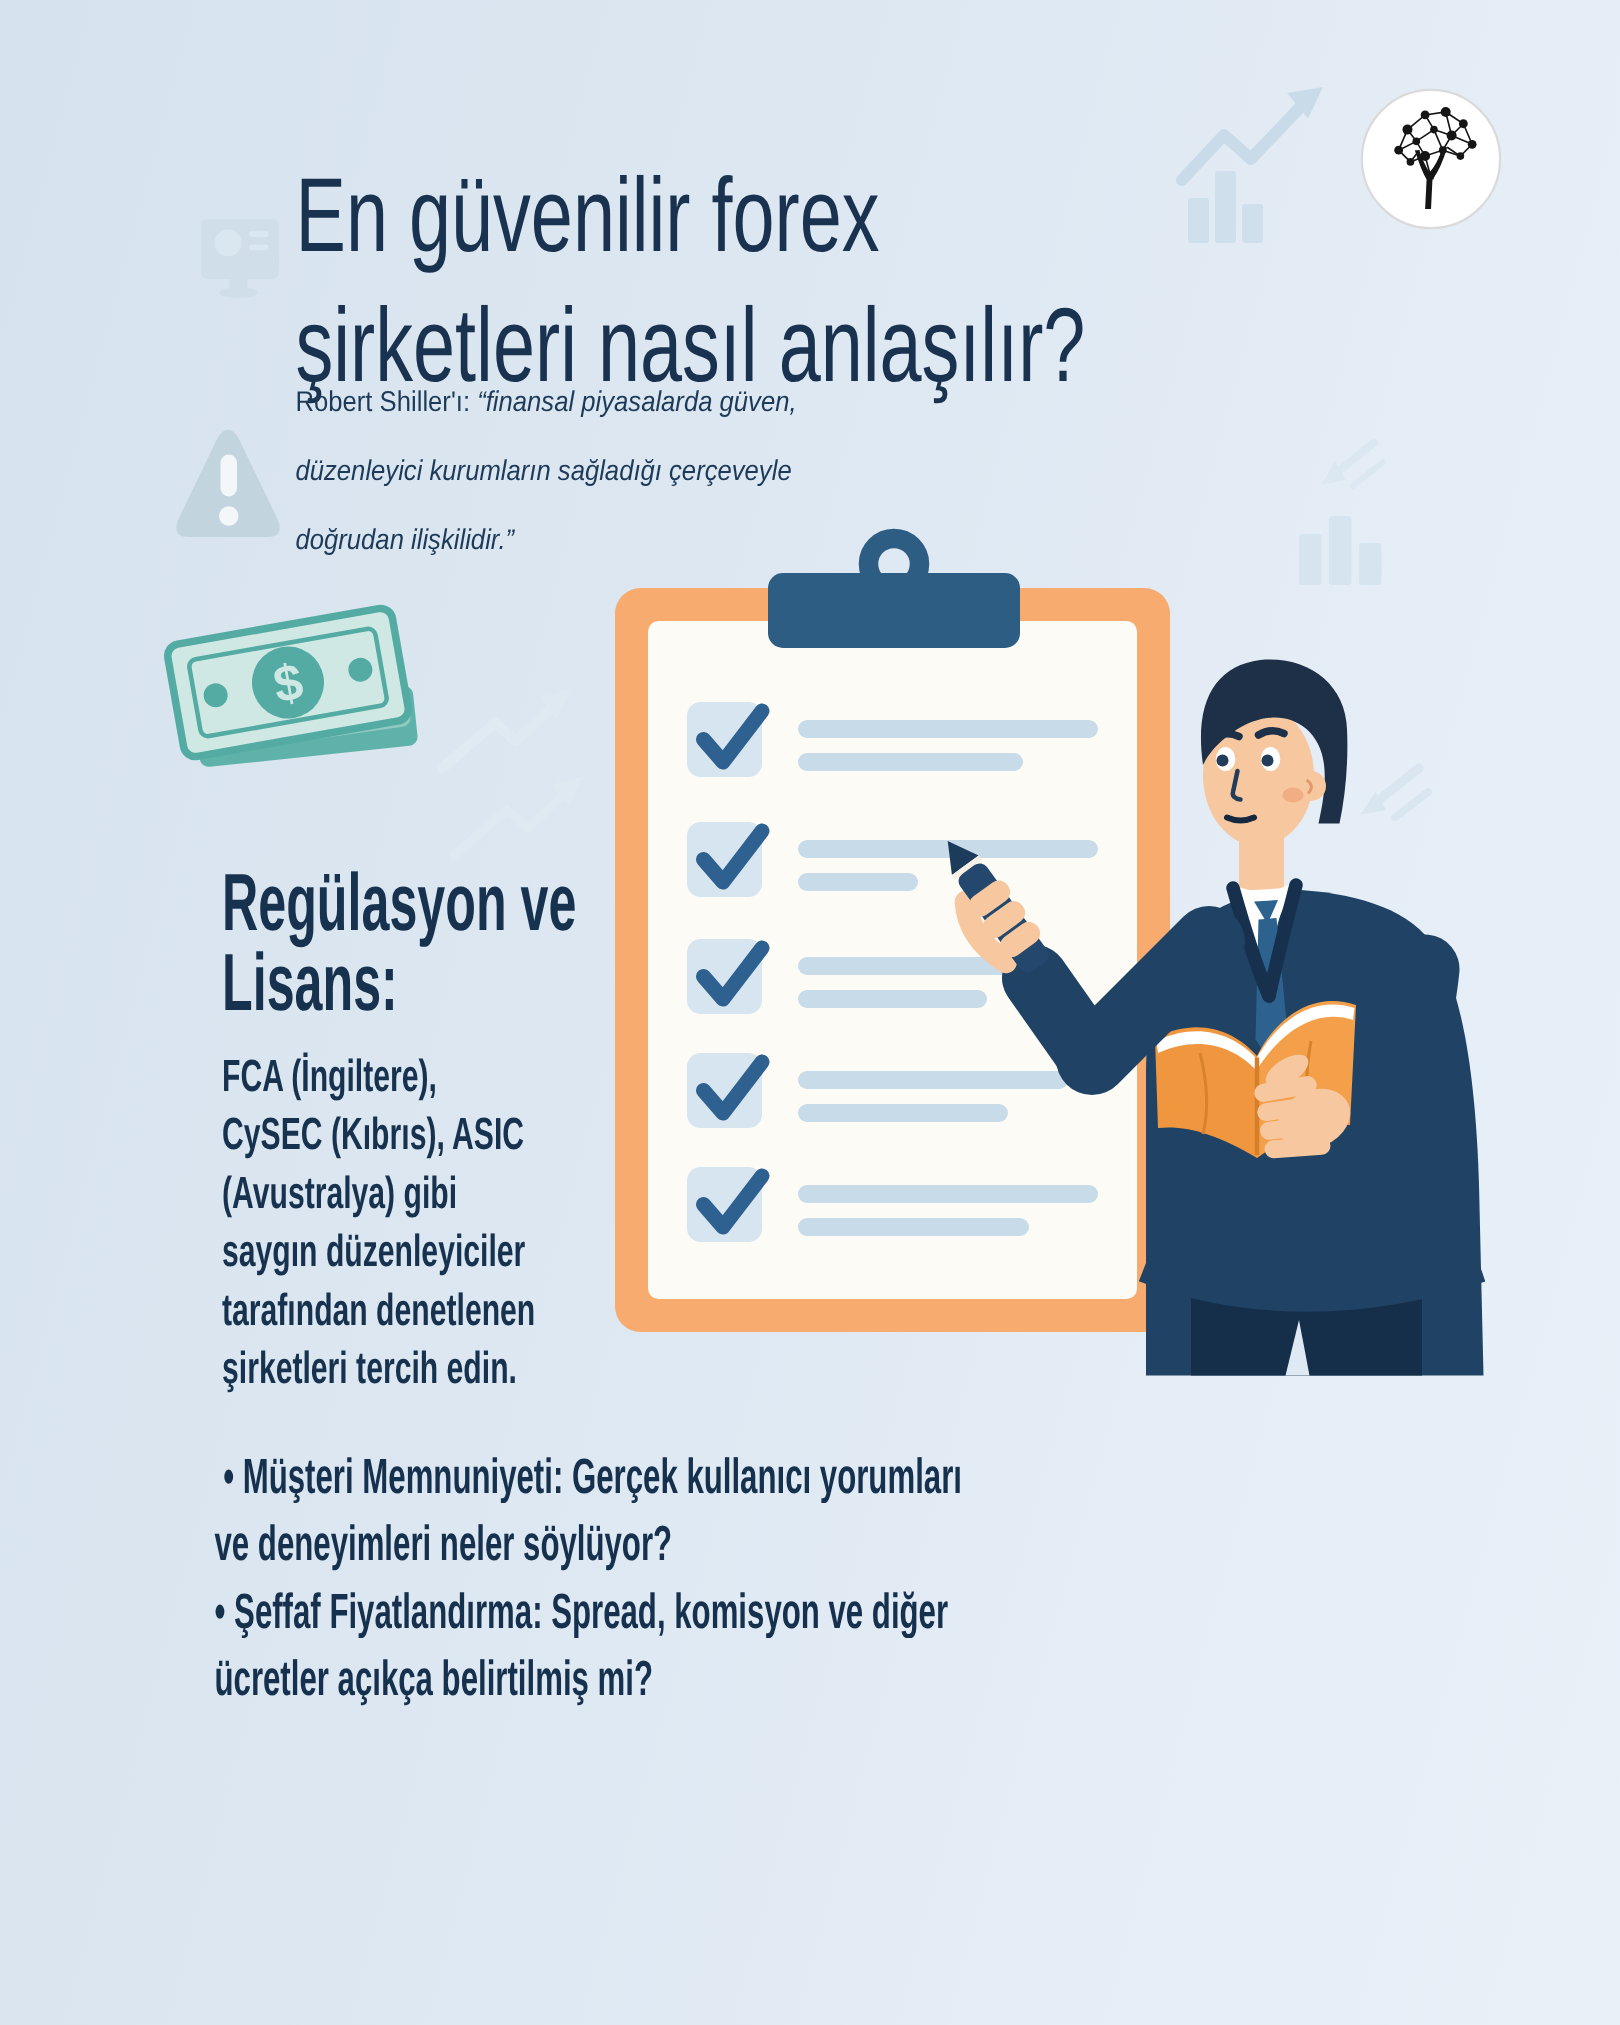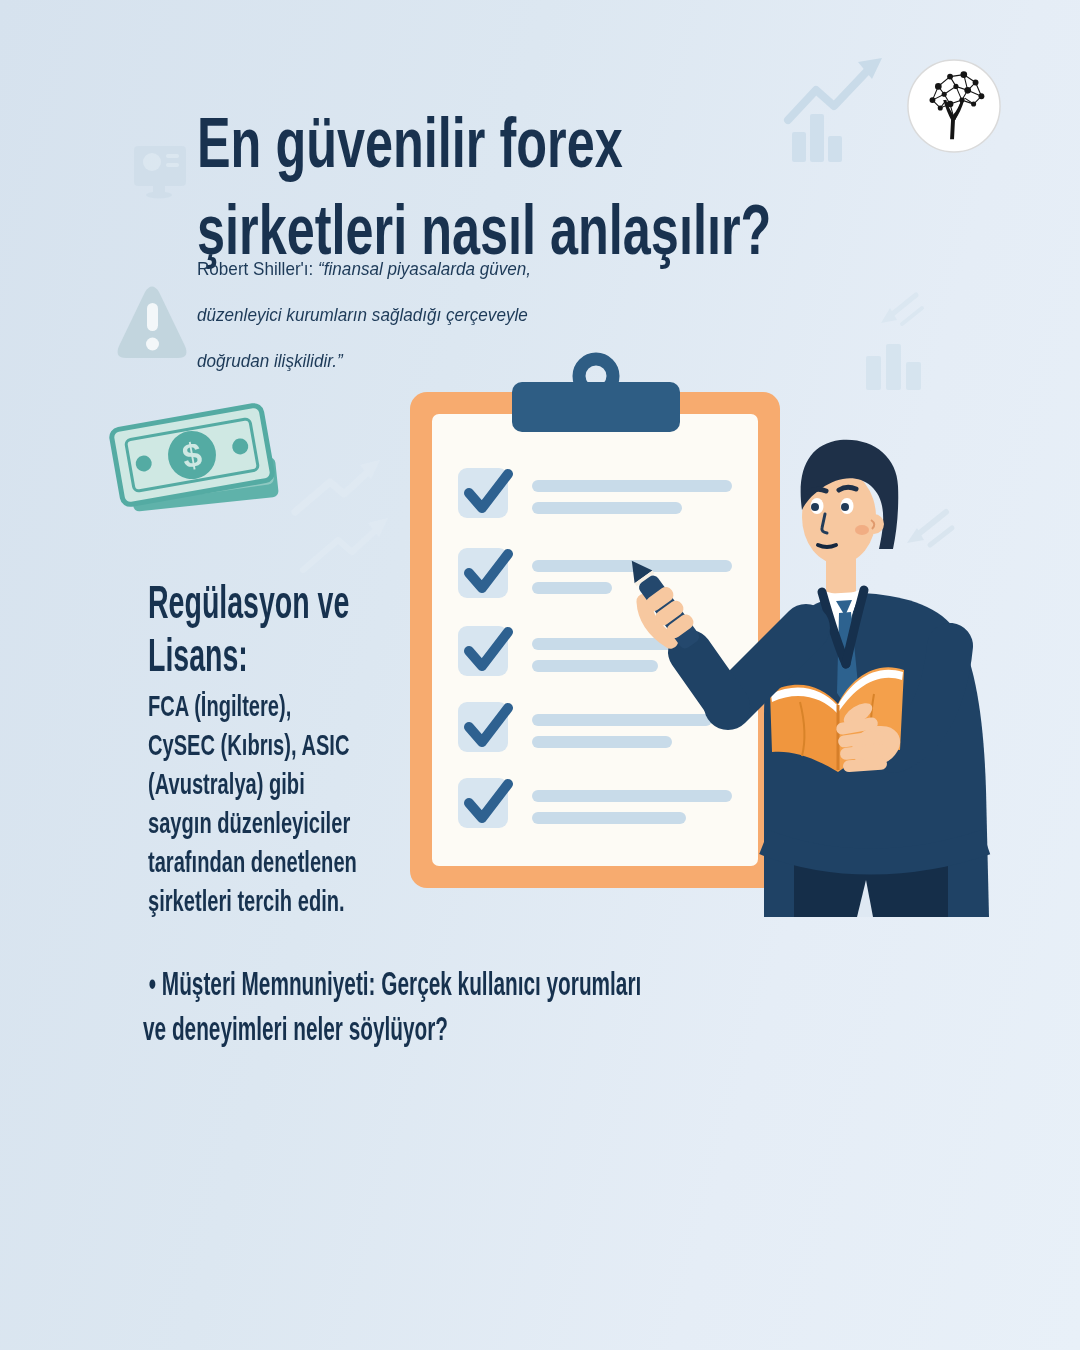--- a/index.html
+++ b/index.html
@@ -3,30 +3,30 @@
 <meta charset="utf-8">
 <style>
   html,body{margin:0;padding:0;background:#ffffff;}
   .poster{
     position:relative;width:1080px;height:1350px;overflow:hidden;
     background:linear-gradient(105deg,#d6e2ee 0%,#dce7f1 38%,#e5edf6 72%,#e8f0f8 100%);
     font-family:"Liberation Sans",sans-serif;
   }
   .art{position:absolute;left:0;top:0;width:1080px;height:1350px;}
   .logo{position:absolute;left:905px;top:57px;width:98px;height:98px;}
-  .title{position:absolute;left:197px;top:52px;color:#19324f;font-weight:bold;
+  .title{position:absolute;left:197px;top:52px;color:#19324f;font-weight:normal;
          font-size:70px;line-height:87px;margin-top:48px;}
   .tline{display:block;transform:scaleX(.72);transform-origin:0 0;white-space:nowrap;}
   .quote{position:absolute;left:197px;top:246px;color:#1d3a58;font-size:19px;line-height:46px;}
   .qline{display:block;transform:scaleX(.90);transform-origin:0 0;white-space:nowrap;}
   .qital{font-style:italic;}
   .regulation{position:absolute;left:148px;top:576px;color:#17324f;}
-  .reg-heading{font-size:46px;line-height:53px;font-weight:bold;}
+  .reg-heading{font-size:54px;line-height:53px;font-weight:bold;}
   .reg-hline{display:block;transform:scaleX(.62);transform-origin:0 0;white-space:nowrap;}
-  .reg-body{margin-top:4px;font-size:30px;line-height:39px;font-weight:bold;}
+  .reg-body{margin-top:16px;font-size:30px;line-height:39px;font-weight:bold;}
   .reg-bline{display:block;transform:scaleX(.67);transform-origin:0 0;white-space:nowrap;}
   .bullets{position:absolute;left:143px;top:961px;color:#16314e;
            font-size:33px;line-height:45px;font-weight:bold;}
   .b-line{display:block;transform:scaleX(.63);transform-origin:0 0;white-space:pre;}
 </style>
 </head>
 <body>
 
 <div class="poster">
 
@@ -262,15 +262,19 @@
       <span class="reg-bline">tarafından denetlenen</span>
       <span class="reg-bline">şirketleri tercih edin.</span>
     </div>
   </div>
 
   <div class="bullets">
     <div>
       <span class="b-line"> • Müşteri Memnuniyeti: Gerçek kullanıcı yorumları</span>
       <span class="b-line">ve deneyimleri neler söylüyor?</span>
     </div>
+    <div>
+      <span class="b-line">• Şeffaf Fiyatlandırma: Spread, komisyon ve diğer</span>
+      <span class="b-line">ücretler açıkça belirtilmiş mi?</span>
+    </div>
   </div>
 
 </div>
 
 </body></html>

